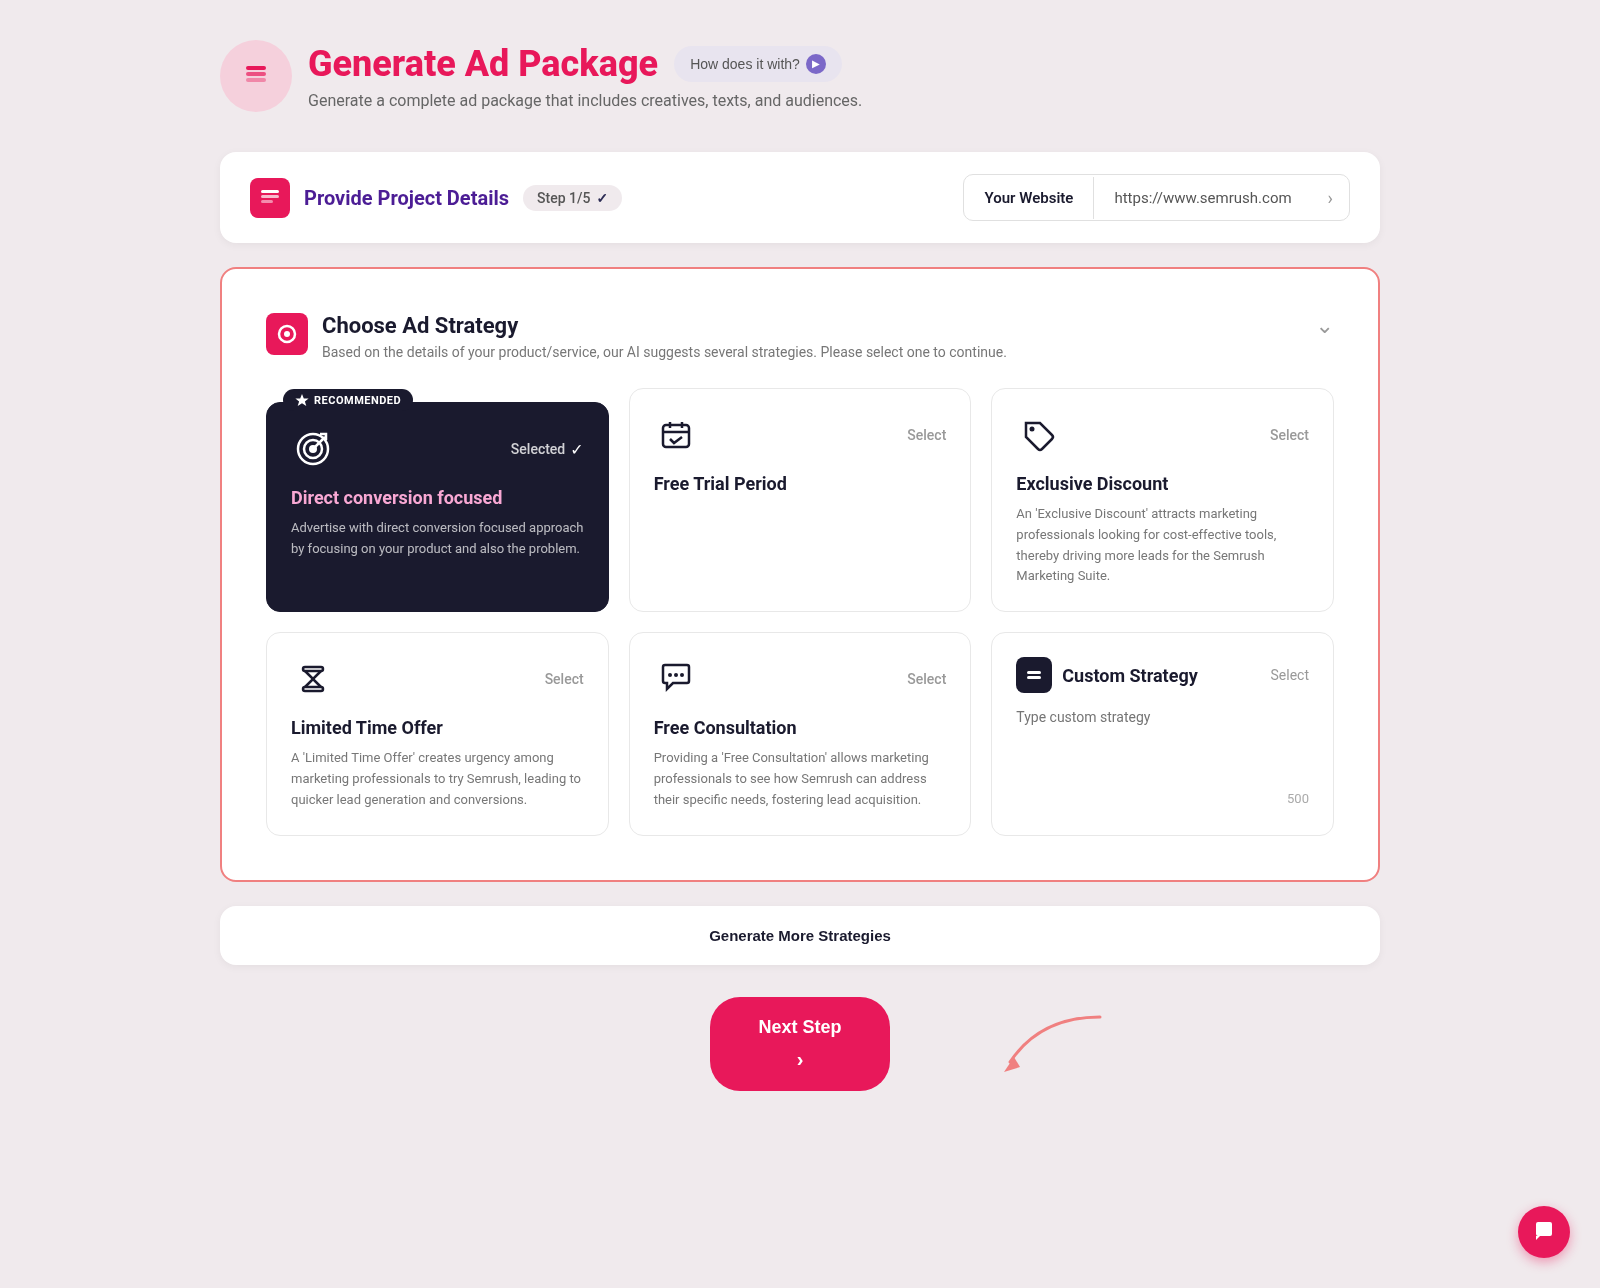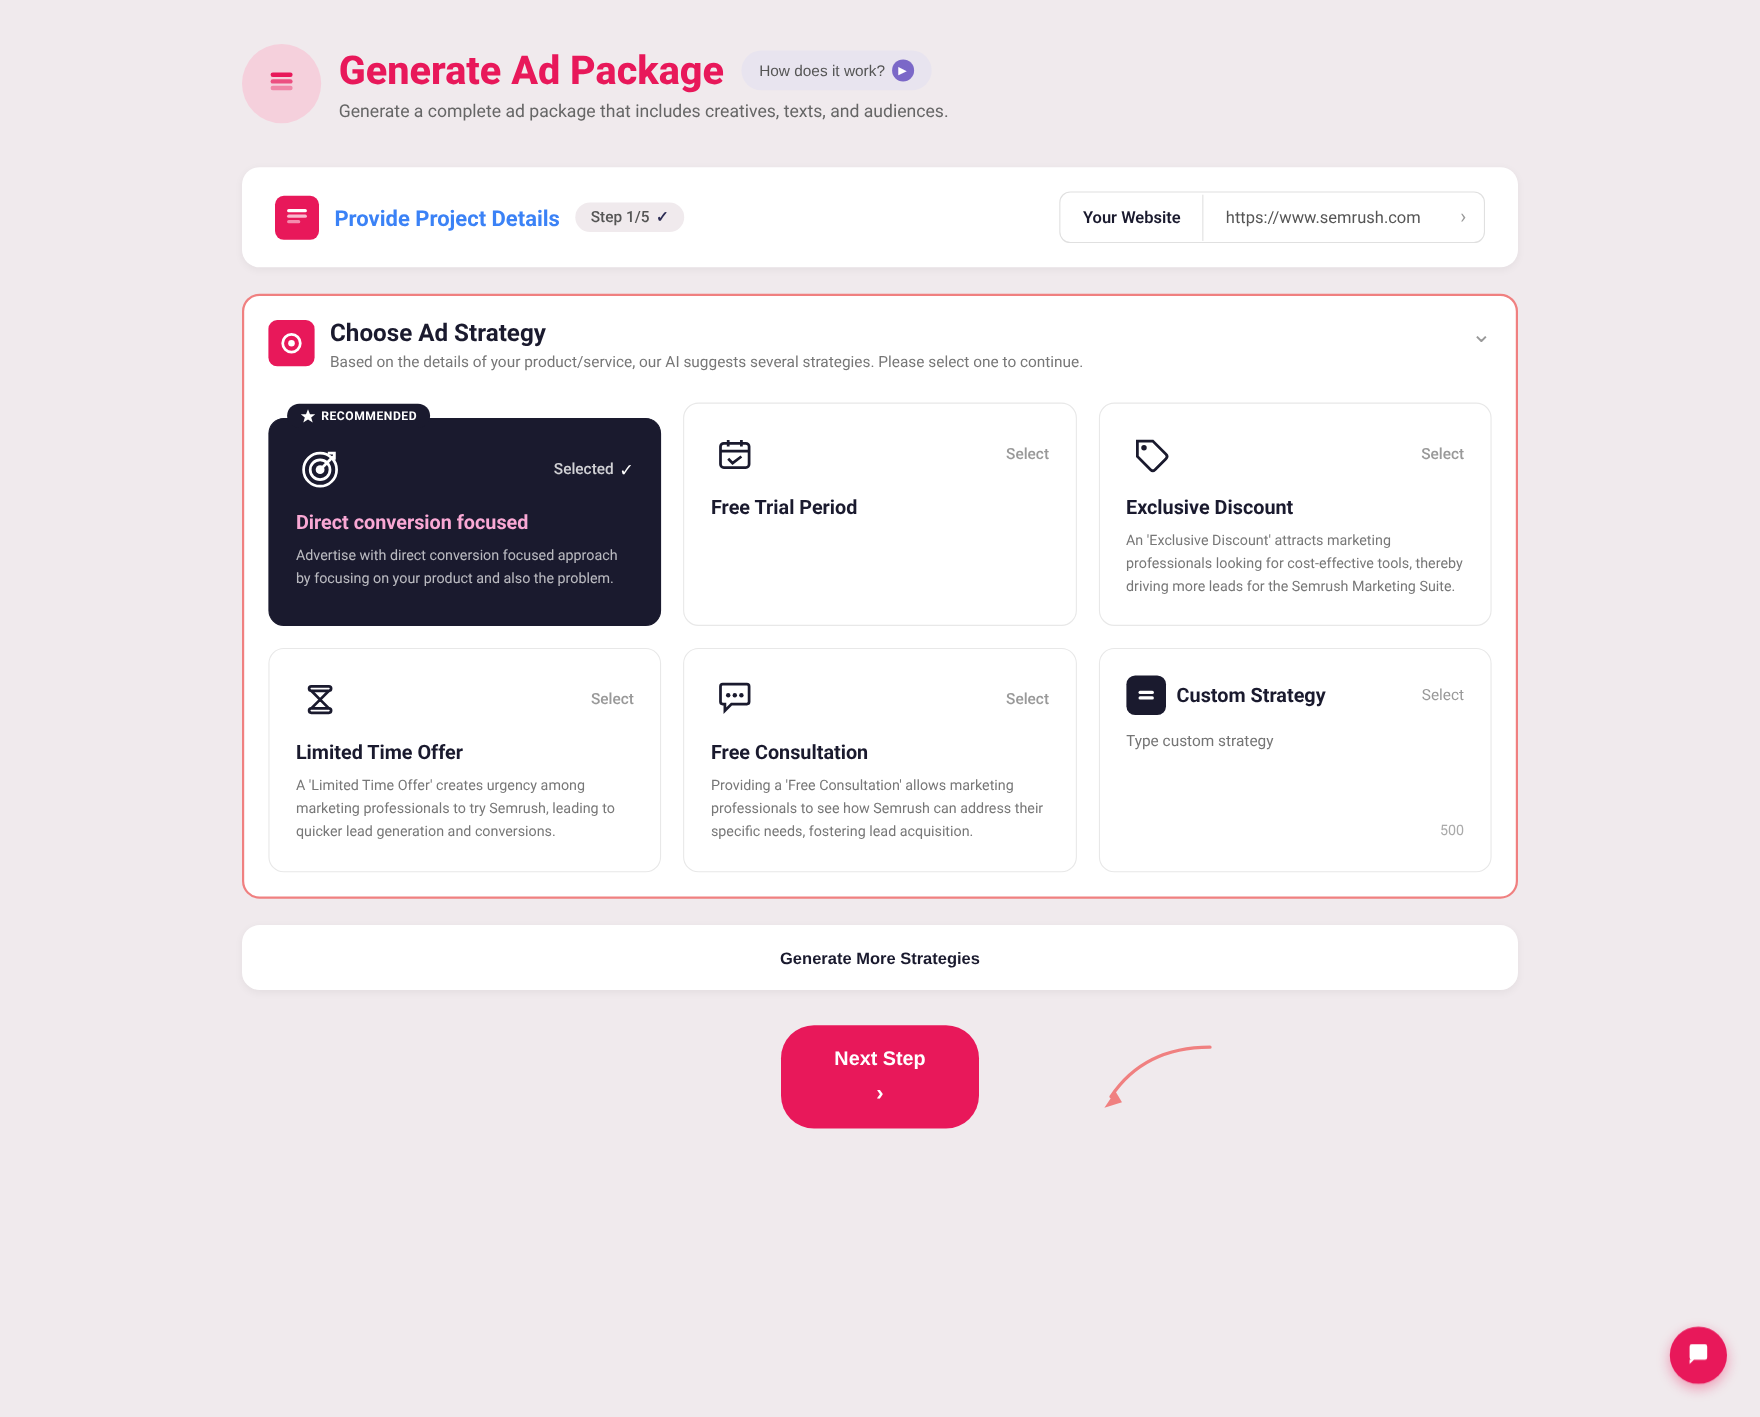--- a/index.html
+++ b/index.html
@@ -100,21 +100,21 @@
       height: 40px;
       background: #e8185a;
       border-radius: 8px;
       display: flex;
       align-items: center;
       justify-content: center;
     }
     .project-bar-title {
       font-size: 20px;
       font-weight: 700;
-      color: #3b82f6;
+      color: #4c1d95;
     }
     .step-badge {
       background: #f0eaed;
       border-radius: 20px;
       padding: 5px 14px;
       font-size: 14px;
       color: #555;
       font-weight: 500;
       display: flex;
       align-items: center;
@@ -149,21 +149,21 @@
       color: #999;
       font-size: 18px;
       cursor: pointer;
     }
 
     
     .main-card {
       background: white;
       border-radius: 16px;
       border: 2px solid #f08080;
-      padding: 22px;
+      padding: 44px;
       margin-bottom: 24px;
     }
     .card-header {
       display: flex;
       align-items: flex-start;
       justify-content: space-between;
       margin-bottom: 28px;
     }
     .card-header-left {
       display: flex;
@@ -414,21 +414,21 @@
       <svg viewBox="0 0 36 36" fill="none" xmlns="http://www.w3.org/2000/svg">
         <rect x="8" y="8" width="20" height="4" rx="2" fill="#e8185a"></rect>
         <rect x="8" y="14" width="20" height="4" rx="2" fill="#e8185a" opacity="0.7"></rect>
         <rect x="8" y="20" width="20" height="4" rx="2" fill="#e8185a" opacity="0.4"></rect>
       </svg>
     </div>
     <div class="header-text">
       <div class="header-title-row">
         <h1 class="header-title">Generate Ad Package</h1>
         <button class="how-it-works-btn">
-          <span>How does it work?</span>
+          <span>How does it with?</span>
           <span class="play-icon">▶</span>
         </button>
       </div>
       <p class="header-subtitle">Generate a complete ad package that includes creatives, texts, and audiences.</p>
     </div>
   </div>
 
   <div class="project-bar">
     <div class="project-bar-left">
       <div class="project-bar-icon">

